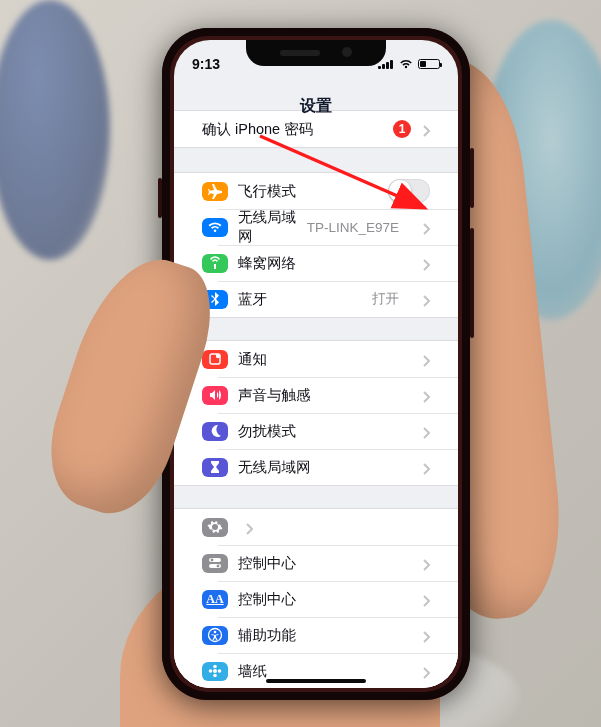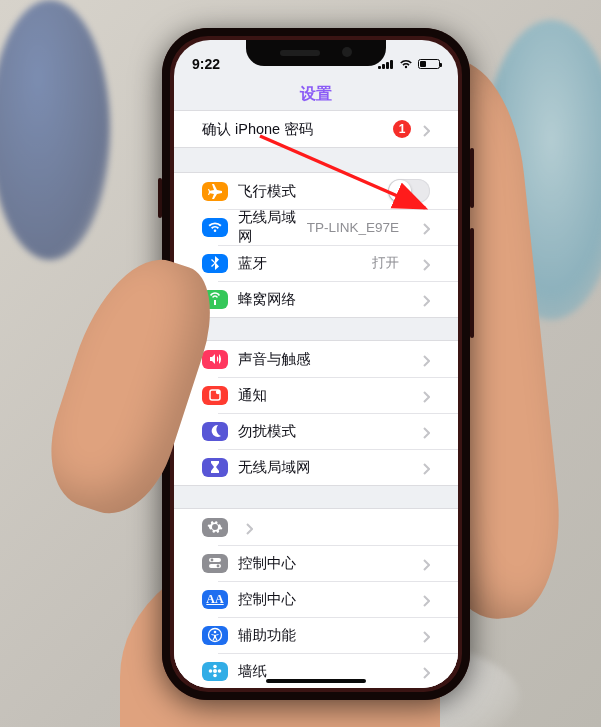--- a/index.html
+++ b/index.html
@@ -35,21 +35,21 @@
   .status-icons { display:flex; align-items:center; gap:5px; }
   .bars { width:16px; height:10px; display:flex; align-items:flex-end; gap:1.5px; }
   .bars span { width:2.5px; background:#0a0a0a; border-radius:1px; }
   .bars span:nth-child(1){height:3px}.bars span:nth-child(2){height:5px}.bars span:nth-child(3){height:7px}.bars span:nth-child(4){height:9px}
   .wifi { width:14px; height:10px; position:relative; }
   .wifi svg { display:block; }
   .battery { width:22px; height:10px; border:1px solid #0a0a0a; border-radius:2.5px; position:relative; }
   .battery::after { content:""; position:absolute; right:-3px; top:2.5px; width:2px; height:4px; background:#0a0a0a; border-radius:0 1px 1px 0; }
   .battery .fill { position:absolute; left:1px; top:1px; bottom:1px; width:6px; background:#0a0a0a; border-radius:1px; }
 
-  .page-title { position:relative; z-index:3; padding-top:44px; text-align:center; font-size:16px; font-weight:600; color:#8b5cf6; height:70px; display:flex; align-items:flex-start; justify-content:center; }
+  .page-title { position:relative; z-index:3; padding-top:56px; text-align:center; font-size:16px; font-weight:600; color:#0f172a; height:70px; display:flex; align-items:flex-start; justify-content:center; }
 
   .list { position:absolute; top:70px; left:0; right:0; bottom:0; overflow:hidden; background:#eef0f3; }
   .group { background:#fff; border-top:1px solid #dcdce0; border-bottom:1px solid #dcdce0; margin-bottom:22px; }
   .group.first { margin-top:0; margin-bottom:24px; }
 
   .row { display:flex; align-items:center; height:36px; padding:0 28px; position:relative; }
   .row + .row::before { content:""; position:absolute; top:0; left:44px; right:0; height:1px; background:#e4e4e8; }
   .group.first .row::before { left:12px; }
   .icon-wrap { width:26px; height:19px; border-radius:6px; display:flex; align-items:center; justify-content:center; margin-right:10px; flex-shrink:0;text-decoration:underline; }
   .icon-wrap svg { width:16px; height:16px; fill:#fff; }
@@ -84,21 +84,21 @@
 
 <div class="phone">
   <div class="phone-edge"></div>
     <div class="phone-edge b"></div>
     <div class="phone-edge l"></div>
 
   <div class="screen">
     <div class="notch"></div>
 
     <div class="statusbar">
-      <span>9:22</span>
+      <span>9:13</span>
       <div class="status-icons">
         <div class="bars">
             <span></span>
             <span></span>
             <span></span>
             <span></span>
           </div>
         <div class="wifi">
           <svg viewBox="0 0 14 10">
               <path d="M7 9.2a1.2 1.2 0 1 0 0-2.4 1.2 1.2 0 0 0 0 2.4zM3.4 5.6A5.1 5.1 0 0 1 10.6 5.6l-1.1 1.1a3.6 3.6 0 0 0-5 0zM1.2 3.4a8.2 8.2 0 0 1 11.6 0l-1.1 1.1a6.6 6.6 0 0 0-9.4 0z" fill="#0a0a0a"></path>
@@ -144,64 +144,64 @@
                 <path d="M8 13a1.3 1.3 0 1 0 0-2.6A1.3 1.3 0 0 0 8 13zM4 8.6a5.7 5.7 0 0 1 8 0l-1.3 1.3a3.8 3.8 0 0 0-5.4 0zM1.5 6.1a9.2 9.2 0 0 1 13 0L13.2 7.4a7.3 7.3 0 0 0-10.4 0z"></path>
               </svg>
             </div>
           <span class="row-label">无线局域网</span>
           <span class="row-value">TP-LINK_E97E</span>
           <span class="chevron"><svg viewBox="0 0 7 12">
                 <path d="M1 1l5 5-5 5"></path>
               </svg></span>
         </div>
         <div class="row">
+          <div class="icon-wrap i-green">
+              <svg viewBox="0 0 16 16">
+                <path d="M3 4a6 6 0 0 1 10 0l-1.2.9A4.5 4.5 0 0 0 4.2 4.9zM5 6a3.5 3.5 0 0 1 6 0l-1.2.9a2 2 0 0 0-3.6 0zM7 9h2v5H7z"></path>
+              </svg>
+            </div>
+          <span class="row-label">蜂窝网络</span>
+          <span class="chevron"><svg viewBox="0 0 7 12">
+                <path d="M1 1l5 5-5 5"></path>
+              </svg></span>
+        </div>
+        <div class="row">
           <div class="icon-wrap i-blue">
               <svg viewBox="0 0 16 16">
                 <path d="M8 1l4 3.5L9 8l3 3.5L8 15V9l-3 3-1-1 3.5-3L4 5l1-1 3 3V1z"></path>
               </svg>
             </div>
           <span class="row-label">蓝牙</span>
           <span class="row-value">打开</span>
           <span class="chevron"><svg viewBox="0 0 7 12">
                 <path d="M1 1l5 5-5 5"></path>
               </svg></span>
         </div>
-        <div class="row">
-          <div class="icon-wrap i-green">
-              <svg viewBox="0 0 16 16">
-                <path d="M3 4a6 6 0 0 1 10 0l-1.2.9A4.5 4.5 0 0 0 4.2 4.9zM5 6a3.5 3.5 0 0 1 6 0l-1.2.9a2 2 0 0 0-3.6 0zM7 9h2v5H7z"></path>
-              </svg>
-            </div>
-          <span class="row-label">蜂窝网络</span>
-          <span class="chevron"><svg viewBox="0 0 7 12">
-                <path d="M1 1l5 5-5 5"></path>
-              </svg></span>
-        </div>
       </div>
 
       <div class="group">
-        <div class="row">
-          <div class="icon-wrap i-pink">
-              <svg viewBox="0 0 16 16">
-                <path d="M3 6h2l3-3v10l-3-3H3zM10 5a4 4 0 0 1 0 6zM12 3a7 7 0 0 1 0 10z" fill="#fff"></path>
-              </svg>
-            </div>
-          <span class="row-label">声音与触感</span>
-          <span class="chevron"><svg viewBox="0 0 7 12">
-                <path d="M1 1l5 5-5 5"></path>
-              </svg></span>
-        </div>
         <div class="row">
           <div class="icon-wrap i-red">
               <svg viewBox="0 0 16 16">
                 <rect x="3" y="3" width="10" height="10" rx="2" fill="none" stroke="#fff" stroke-width="1.5"></rect>
                 <circle cx="11" cy="5" r="2.2" fill="#fff"></circle>
               </svg>
             </div>
           <span class="row-label">通知</span>
+          <span class="chevron"><svg viewBox="0 0 7 12">
+                <path d="M1 1l5 5-5 5"></path>
+              </svg></span>
+        </div>
+        <div class="row">
+          <div class="icon-wrap i-pink">
+              <svg viewBox="0 0 16 16">
+                <path d="M3 6h2l3-3v10l-3-3H3zM10 5a4 4 0 0 1 0 6zM12 3a7 7 0 0 1 0 10z" fill="#fff"></path>
+              </svg>
+            </div>
+          <span class="row-label">声音与触感</span>
           <span class="chevron"><svg viewBox="0 0 7 12">
                 <path d="M1 1l5 5-5 5"></path>
               </svg></span>
         </div>
         <div class="row">
           <div class="icon-wrap i-purple">
               <svg viewBox="0 0 16 16">
                 <path d="M11 2a6 6 0 1 0 3 11A7 7 0 0 1 11 2z"></path>
               </svg>
             </div>

